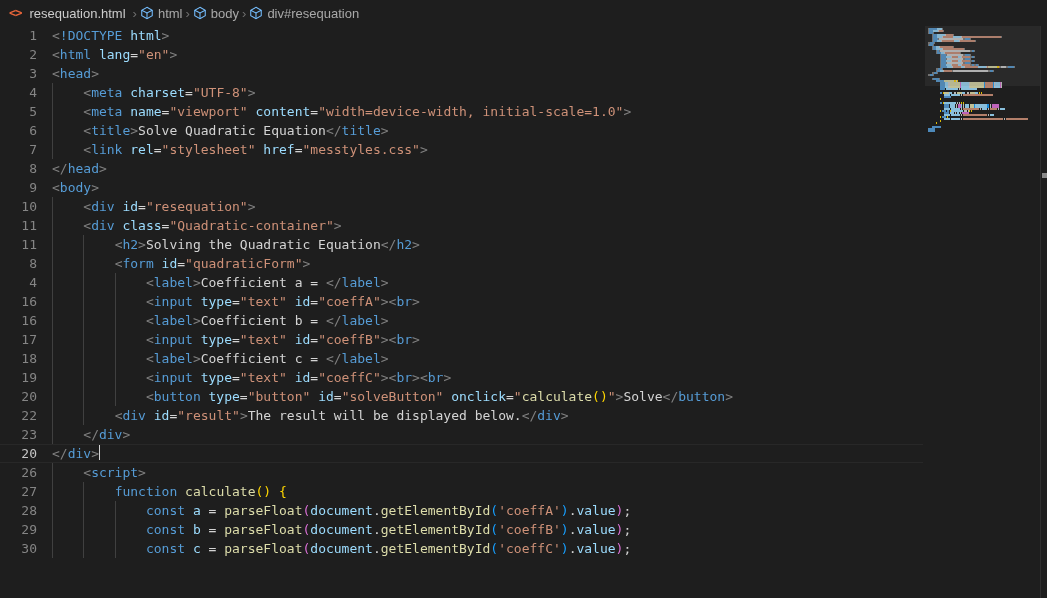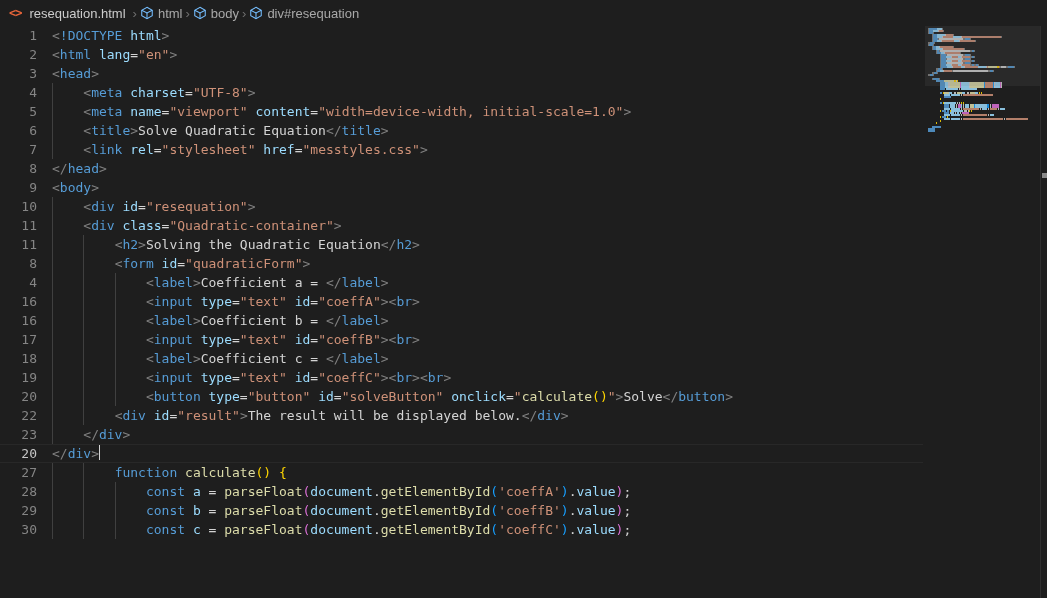--- a/index.html
+++ b/index.html
@@ -199,20 +199,25 @@
           <span class="code"><span style="color: rgb(212, 212, 212);">        </span><span style="color: rgb(128, 128, 128);">&lt;</span><span style="color: rgb(86, 156, 214);">div</span><span style="color: rgb(156, 220, 254);"> id</span><span style="color: rgb(212, 212, 212);">=</span><span style="color: rgb(206, 145, 120);">"result"</span><span style="color: rgb(128, 128, 128);">&gt;</span><span style="color: rgb(212, 212, 212);">The result will be displayed below.</span><span style="color: rgb(128, 128, 128);">&lt;/</span><span style="color: rgb(86, 156, 214);">div</span><span style="color: rgb(128, 128, 128);">&gt;</span></span>
         </div>
         <div class="line">
           <span class="ln">23</span>
           <span class="guide" style="left: 52px;"></span>
           <span class="code"><span style="color: rgb(212, 212, 212);">    </span><span style="color: rgb(128, 128, 128);">&lt;/</span><span style="color: rgb(86, 156, 214);">div</span><span style="color: rgb(128, 128, 128);">&gt;</span></span>
         </div>
         <div class="line active">
           <span class="ln">20</span>
           <span class="code"><span style="color: rgb(128, 128, 128);">&lt;/</span><span style="color: rgb(86, 156, 214);">div</span><span style="color: rgb(128, 128, 128);">&gt;</span><span class="cursor"></span></span>
+        </div>
+        <div class="line">
+          <span class="ln">26</span>
+          <span class="guide" style="left: 52px;"></span>
+          <span class="code"><span style="color: rgb(212, 212, 212);">    </span><span style="color: rgb(128, 128, 128);">&lt;</span><span style="color: rgb(86, 156, 214);">script</span><span style="color: rgb(128, 128, 128);">&gt;</span></span>
         </div>
         <div class="line">
           <span class="ln">27</span>
           <span class="guide" style="left: 52px;"></span>
           <span class="guide" style="left: 83.32px;"></span>
           <span class="code"><span style="color: rgb(212, 212, 212);">        </span><span style="color: rgb(86, 156, 214);">function</span><span style="color: rgb(220, 220, 170);"> calculate</span><span style="color: rgb(255, 215, 0);">()</span><span style="color: rgb(212, 212, 212);"> </span><span style="color: rgb(255, 215, 0);">{</span></span>
         </div>
         <div class="line">
           <span class="ln">28</span>
           <span class="guide" style="left: 52px;"></span>

